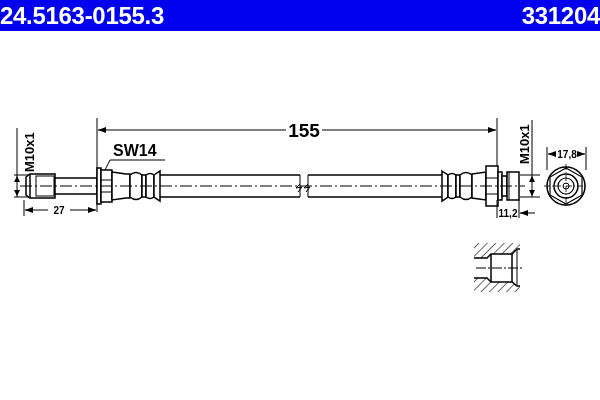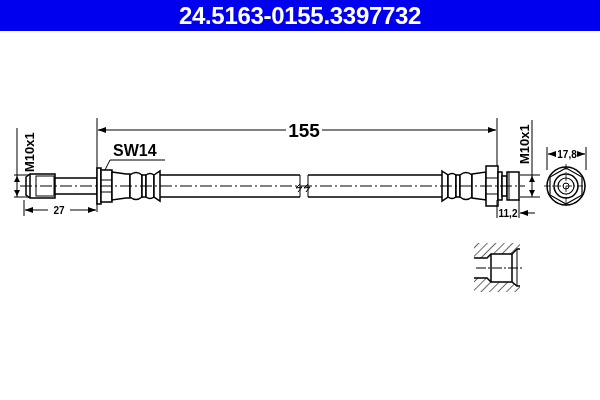--- a/index.html
+++ b/index.html
@@ -1,30 +1,30 @@
 <!DOCTYPE html>
 <html><head>
 <meta charset="utf-8">
 <style>
   html, body { margin: 0; padding: 0; background: #ffffff; }
   body { width: 600px; height: 400px; position: relative; overflow: hidden; font-family: "Liberation Sans", sans-serif; }
   .header { position: absolute; left: 0; top: 0; width: 600px; height: 31px; background: #0000ee; }
-  .header-inner { position: absolute; left: 0; top: 0; width: 600px; height: 31px; display: flex; justify-content: center; align-items: center; }
+  .header-inner { position: absolute; left: 0; top: 0; width: 600px; height: 31px; display: flex; justify-content: space-between; align-items: center; }
   .title { color: #ffffff; font-weight: bold; font-size: 24px; letter-spacing: -0.3px; white-space: pre; }
   svg { position: absolute; left: 0; top: 0; }
   .lbl { font-family: "Liberation Sans", sans-serif; font-weight: bold; fill: #000; }
 </style>
 </head>
 <body>
 
 <div class="header">
   <div class="header-inner">
     <span class="title">24.5163-0155.3</span>
     <span class="title sep"></span>
-    <span class="title">397732</span>
+    <span class="title">331204</span>
   </div>
 </div>
 
 <svg width="600" height="400" viewBox="0 0 600 400">
   <defs>
     <marker id="arr" markerWidth="8" markerHeight="6" refX="8" refY="3" orient="auto">
       <path d="M0,0 L8,3 L0,6 z" fill="#000"></path>
     </marker>
     <marker id="arrS" markerWidth="8" markerHeight="6" refX="0" refY="3" orient="auto">
       <path d="M8,0 L0,3 L8,6 z" fill="#000"></path>

